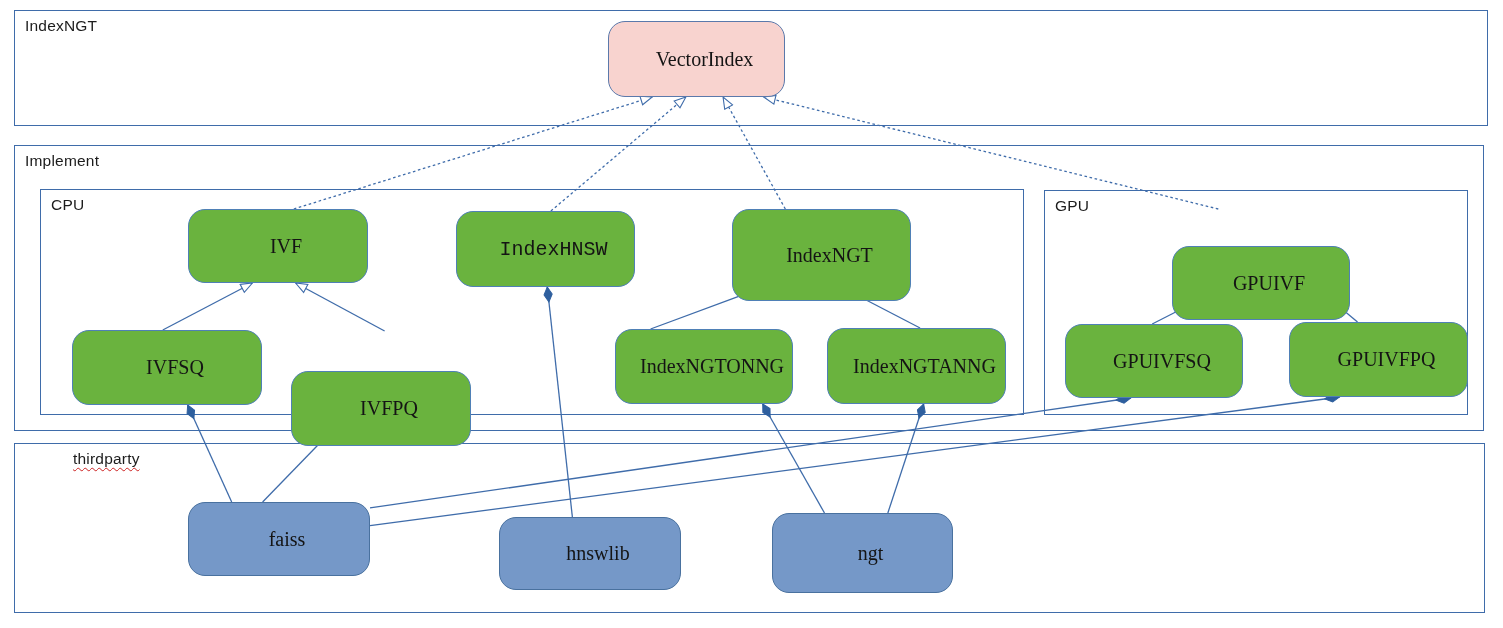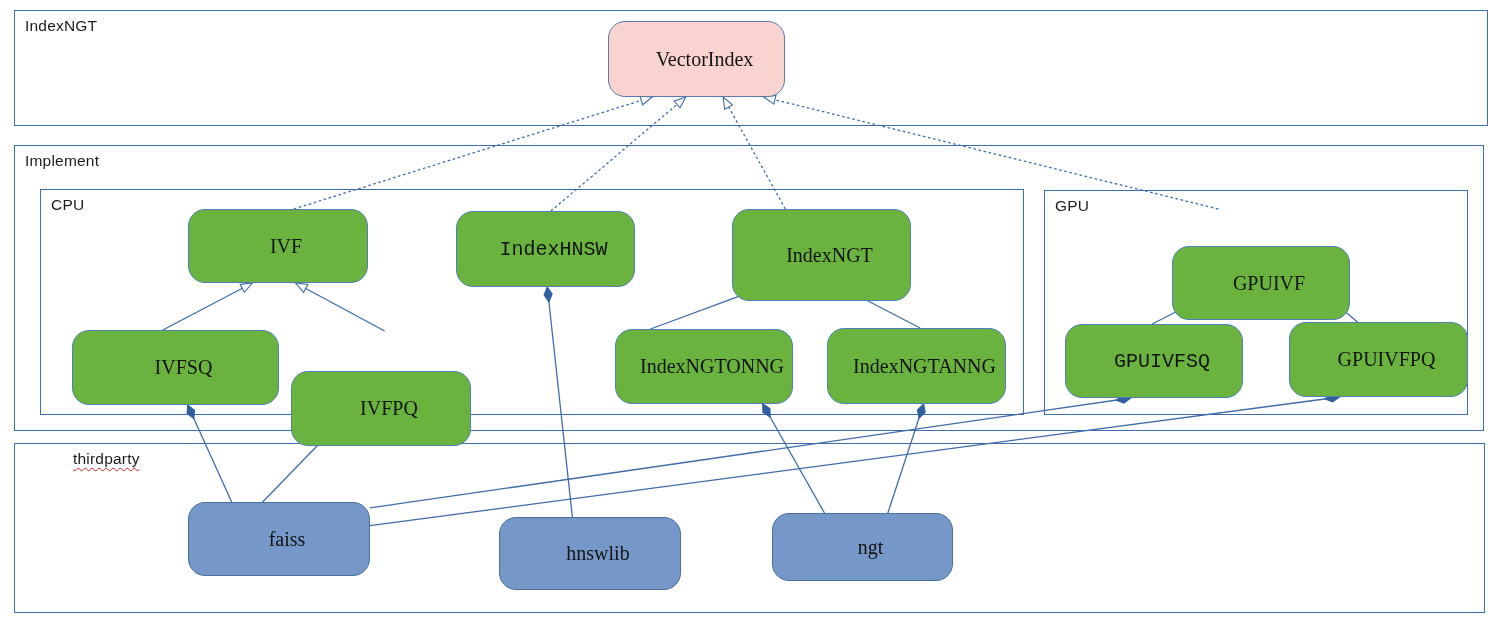--- a/index.html
+++ b/index.html
@@ -81,42 +81,42 @@
   </div>
 <div class="node green" id="n-IVF" style="left: 188px; top: 209px; width: 180px; height: 74px;">
     <span>IVF</span>
   </div>
 <div class="node green" id="n-IndexHNSW" style="left: 456px; top: 211px; width: 179px; height: 76px; font-family: Liberation Mono, monospace;">
     <span>IndexHNSW</span>
   </div>
 <div class="node green" id="n-IndexNGT" style="left: 732px; top: 209px; width: 179px; height: 92px;">
     <span>IndexNGT</span>
   </div>
-<div class="node green" id="n-IVFSQ" style="left: 72px; top: 330px; width: 207px; height: 75px;">
+<div class="node green" id="n-IVFSQ" style="left: 72px; top: 330px; width: 190px; height: 75px;">
     <span>IVFSQ</span>
   </div>
 <div class="node green" id="n-IVFPQ" style="left: 291px; top: 331px; width: 180px; height: 75px; margin-top: 40px;">
     <span>IVFPQ</span>
   </div>
 <div class="node green" id="n-IndexNGTONNG" style="left: 615px; top: 329px; width: 178px; height: 75px;">
     <span>IndexNGTONNG</span>
   </div>
 <div class="node green" id="n-IndexNGTANNG" style="left: 827px; top: 328px; width: 179px; height: 76px;">
     <span>IndexNGTANNG</span>
   </div>
 <div class="node green" id="n-GPUIVF" style="left: 1172px; top: 209px; width: 178px; height: 74px; margin-top: 37px;">
     <span>GPUIVF</span>
   </div>
-<div class="node green" id="n-GPUIVFSQ" style="left: 1065px; top: 324px; width: 178px; height: 74px; font-family: Liberation Mono, monospace;">
+<div class="node green" id="n-GPUIVFSQ" style="left: 1065px; top: 324px; width: 178px; height: 74px;">
     <span>GPUIVFSQ</span>
   </div>
 <div class="node green" id="n-GPUIVFPQ" style="left: 1268px; top: 322px; width: 179px; height: 75px; margin-left: 21px;">
     <span>GPUIVFPQ</span>
   </div>
 <div class="node blue" id="n-faiss" style="left: 188px; top: 502px; width: 182px; height: 74px;">
     <span>faiss</span>
   </div>
 <div class="node blue" id="n-hnswlib" style="left: 485px; top: 517px; width: 182px; height: 73px; margin-left: 14px;">
     <span>hnswlib</span>
   </div>
-<div class="node blue" id="n-ngt" style="left: 772px; top: 513px; width: 181px; height: 68px;">
+<div class="node blue" id="n-ngt" style="left: 772px; top: 513px; width: 181px; height: 80px;">
     <span>ngt</span>
   </div>
 
 </body></html>

